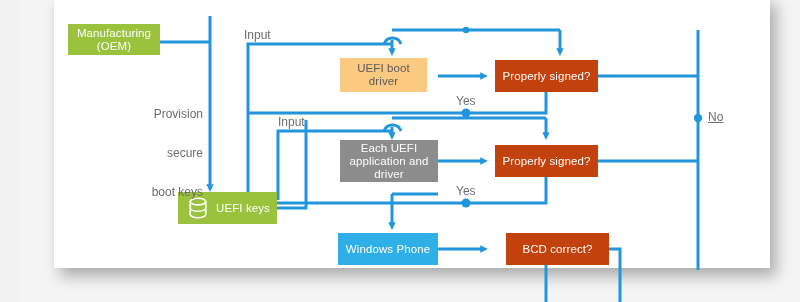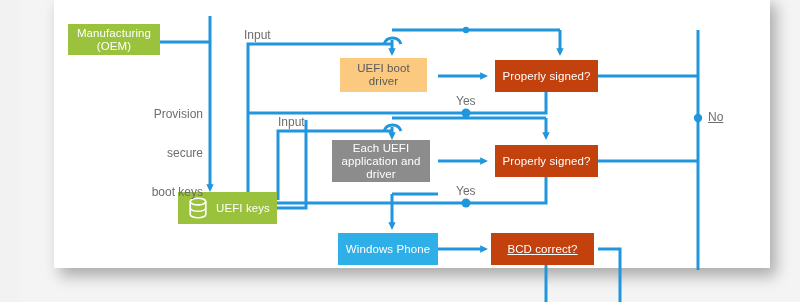--- a/index.html
+++ b/index.html
@@ -154,39 +154,39 @@
       <span>
         <span class="lbl">UEFI boot</span>
         <span class="lbl">driver</span>
       </span>
     </div>
 
     <div class="node node-orange" style="left:475px; top:60px; width:103px; height:32px;">
       <span class="lbl">Properly signed?</span>
     </div>
 
-    <div class="node node-gray" style="left:312px; top:140px; width:98px; height:42px;">
+    <div class="node node-gray" style="left:320px; top:140px; width:98px; height:42px;">
       <span>
         <span class="lbl">Each UEFI</span>
         <span class="lbl">application and</span>
         <span class="lbl">driver</span>
       </span>
     </div>
 
     <div class="node node-orange" style="left:475px; top:145px; width:103px; height:32px;">
       <span class="lbl">Properly signed?</span>
     </div>
 
     <div class="node node-cyan" style="left:318px; top:233px; width:100px; height:32px;text-align:right;">
       <span>
         <span class="lbl">Windows Phone</span>
       </span>
     </div>
 
-    <div class="node node-orange" style="left:471px; top:233px; width:103px; height:32px;text-decoration:underline;">
+    <div class="node node-orange" style="left:486px; top:233px; width:103px; height:32px;">
       <span class="lbl">BCD correct?</span>
     </div>
 
     <div class="annot right" style="left:113px; top:82px; width:70px;">
       <div>Provision</div>
       <div>secure</div>
       <div>boot keys</div>
     </div>
 
     <div class="annot" style="left:224px; top:29px;">Input</div>

